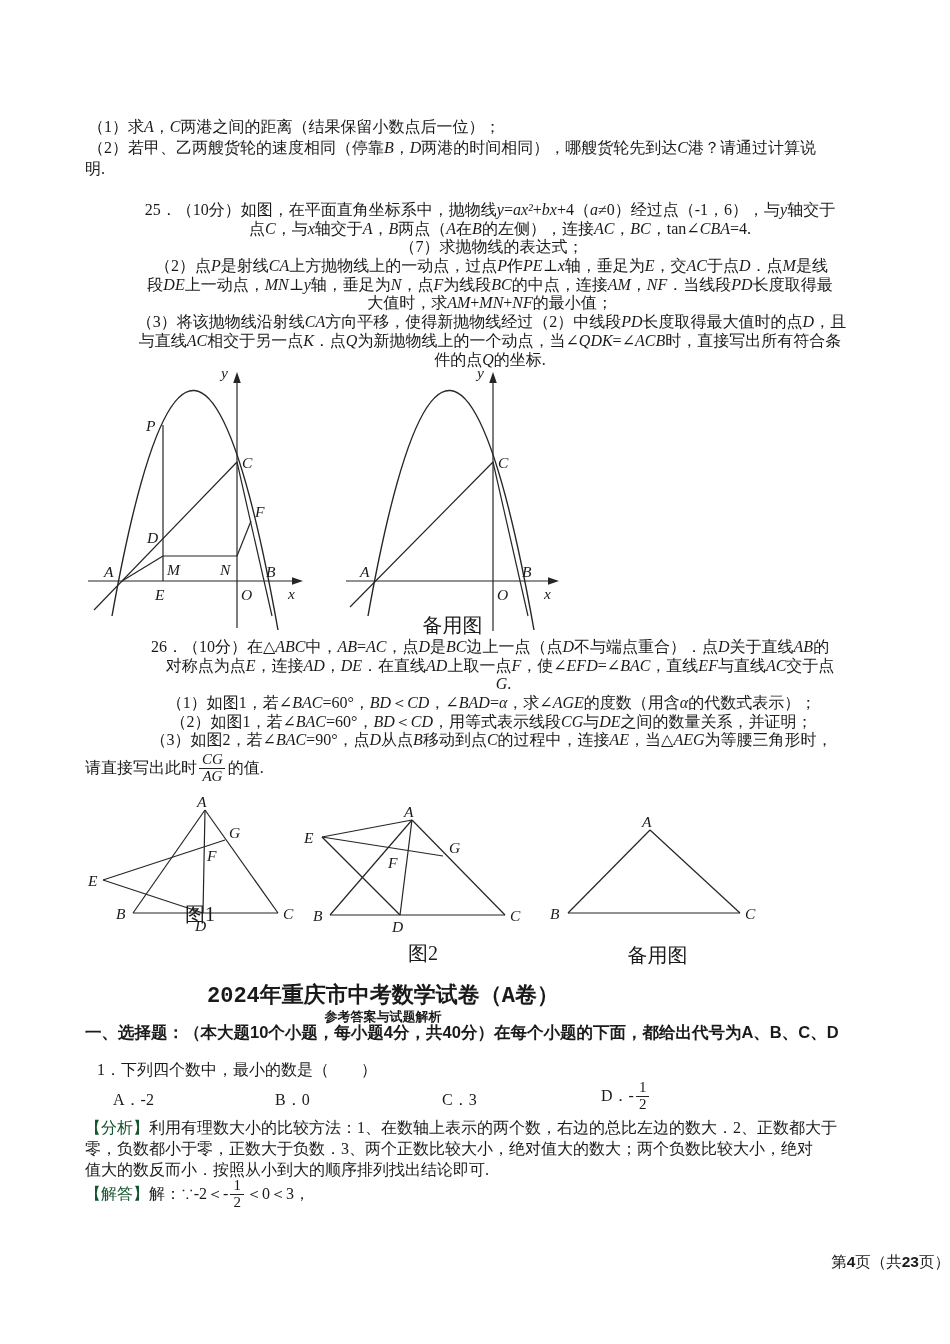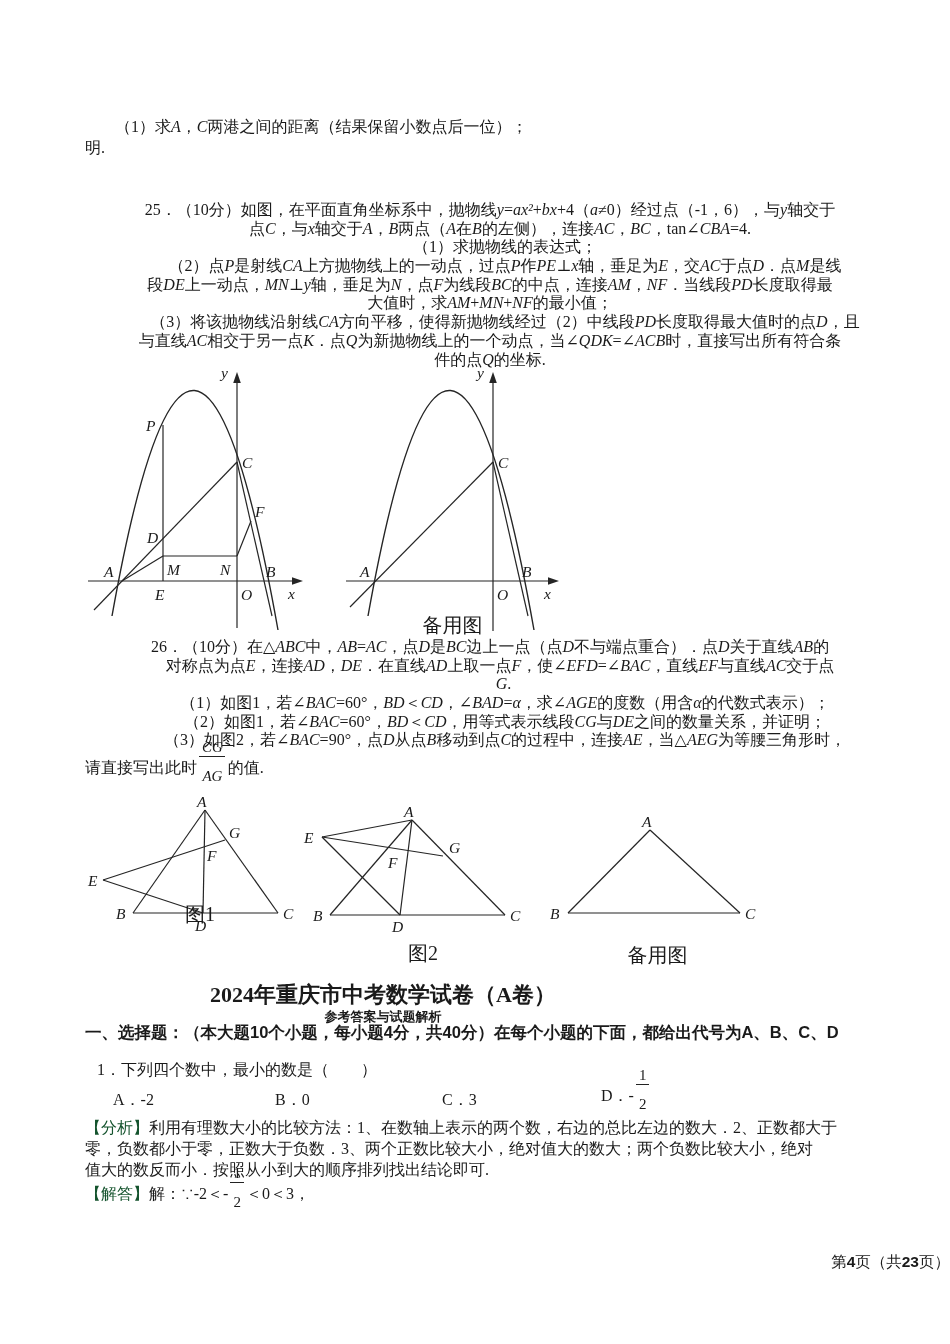--- a/index.html
+++ b/index.html
@@ -3,59 +3,60 @@
 <meta charset="utf-8">
 <style>
   html,body{margin:0;padding:0;background:#e8e8e8;}
   .page{position:relative;width:950px;height:1344px;background:#ffffff;overflow:hidden;
         font-family:"Liberation Serif","DejaVu Serif",serif;color:#1a1a1a;}
   .blk{position:absolute;left:85px;width:810px;font-size:16px;}
   .blk .ln{white-space:nowrap;}
   .p24 .ln{line-height:21px;height:21px;}
   .p25 .ln,.p26 .ln{line-height:18.7px;height:18.7px;text-align:center;}
   .ana .ln{line-height:20.8px;height:20.8px;}
-  .ind1{padding-left:3px;margin-left:27px;}
+  .ind1{padding-left:3px;}
   .ind2{padding-left:20px;}
   .ind3{padding-left:27px;}
   .blab{color:#14532d;}
   .frac{display:inline-flex;flex-direction:column;align-items:center;vertical-align:middle;
         line-height:1.05;font-size:15px;margin:0 2px;}
   .frac .num{padding:0 3px;}
-  .frac .den{border-top:1.4px solid #222;padding:12px 3px;}
+  .frac .den{border-top:1.4px solid #222;padding:0 3px;}
   .fline{position:absolute;display:flex;align-items:center;font-size:16px;white-space:nowrap;}
   .it{font-style:italic;}
   .caption{position:absolute;font-size:20px;text-align:center;}
   .title{position:absolute;left:0;width:766px;text-align:center;
-         font-family:Liberation Serif, serif;font-weight:bold;}
+         font-family:Liberation Mono, monospace;font-weight:bold;}
   .secline{position:absolute;left:85px;width:820px;white-space:nowrap;
          font-family:"Liberation Sans","DejaVu Sans",sans-serif;font-weight:bold;font-size:16.5px;}
   .opt{position:absolute;display:flex;align-items:center;font-size:16px;}
   .footer{position:absolute;left:0;width:950px;text-align:right;font-size:15.5px;}
   .footer b{font-family:"Liberation Sans","DejaVu Sans",sans-serif;}
   svg{position:absolute;overflow:visible;}
   svg line, svg path, svg polyline{stroke:#252525;stroke-width:1.2;fill:none;}
   svg path.para{stroke-width:1.4;}
   svg polygon{fill:#252525;stroke:none;}
   svg text{font-family:"Liberation Serif","DejaVu Serif",serif;font-style:italic;
            font-size:15.5px;fill:#1a1a1a;}
 </style>
 </head>
 <body>
 
 <div class="page">
 
   <div class="blk p24" style="top:116px">
       <div class="ln ind1">（1）求<i>A</i>，<i>C</i>两港之间的距离（结果保留小数点后一位）；</div>
+      <div class="ln ind1">（2）若甲、乙两艘货轮的速度相同（停靠<i>B</i>，<i>D</i>两港的时间相同），哪艘货轮先到达<i>C</i>港？请通过计算说</div>
       <div class="ln ind0">明.</div>
     </div>
 
   <div class="blk p25" style="top:201px">
       <div class="ln ind0">25．（10分）如图，在平面直角坐标系中，抛物线<i>y</i>=<i>ax²</i>+<i>bx</i>+4（<i>a</i>≠0）经过点（-1，6），与<i>y</i>轴交于</div>
       <div class="ln ind2">点<i>C</i>，与<i>x</i>轴交于<i>A</i>，<i>B</i>两点（<i>A</i>在<i>B</i>的左侧），连接<i>AC</i>，<i>BC</i>，tan∠<i>CBA</i>=4.</div>
-      <div class="ln ind1">（1）求抛物线的表达式；</div>
+      <div class="ln ind1">（7）求抛物线的表达式；</div>
       <div class="ln ind1">（2）点<i>P</i>是射线<i>CA</i>上方抛物线上的一动点，过点<i>P</i>作<i>PE</i>⊥<i>x</i>轴，垂足为<i>E</i>，交<i>AC</i>于点<i>D</i>．点<i>M</i>是线</div>
       <div class="ln ind0">段<i>DE</i>上一动点，<i>MN</i>⊥<i>y</i>轴，垂足为<i>N</i>，点<i>F</i>为线段<i>BC</i>的中点，连接<i>AM</i>，<i>NF</i>．当线段<i>PD</i>长度取得最</div>
       <div class="ln ind0">大值时，求<i>AM</i>+<i>MN</i>+<i>NF</i>的最小值；</div>
       <div class="ln ind1">（3）将该抛物线沿射线<i>CA</i>方向平移，使得新抛物线经过（2）中线段<i>PD</i>长度取得最大值时的点<i>D</i>，且</div>
       <div class="ln ind0">与直线<i>AC</i>相交于另一点<i>K</i>．点<i>Q</i>为新抛物线上的一个动点，当∠<i>QDK</i>=∠<i>ACB</i>时，直接写出所有符合条</div>
       <div class="ln ind0">件的点<i>Q</i>的坐标.</div>
     </div>
 
   <svg style="left:85px;top:362px" width="535" height="280" viewBox="85 362 535 280">
 

